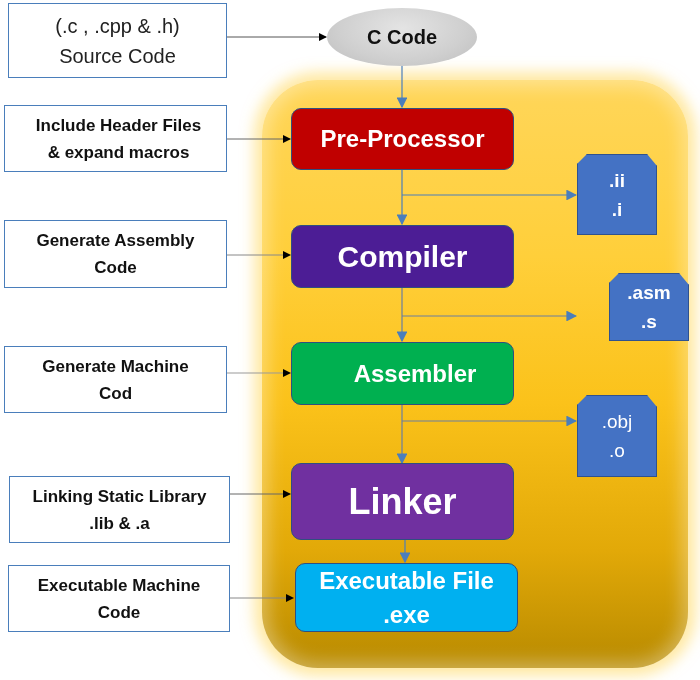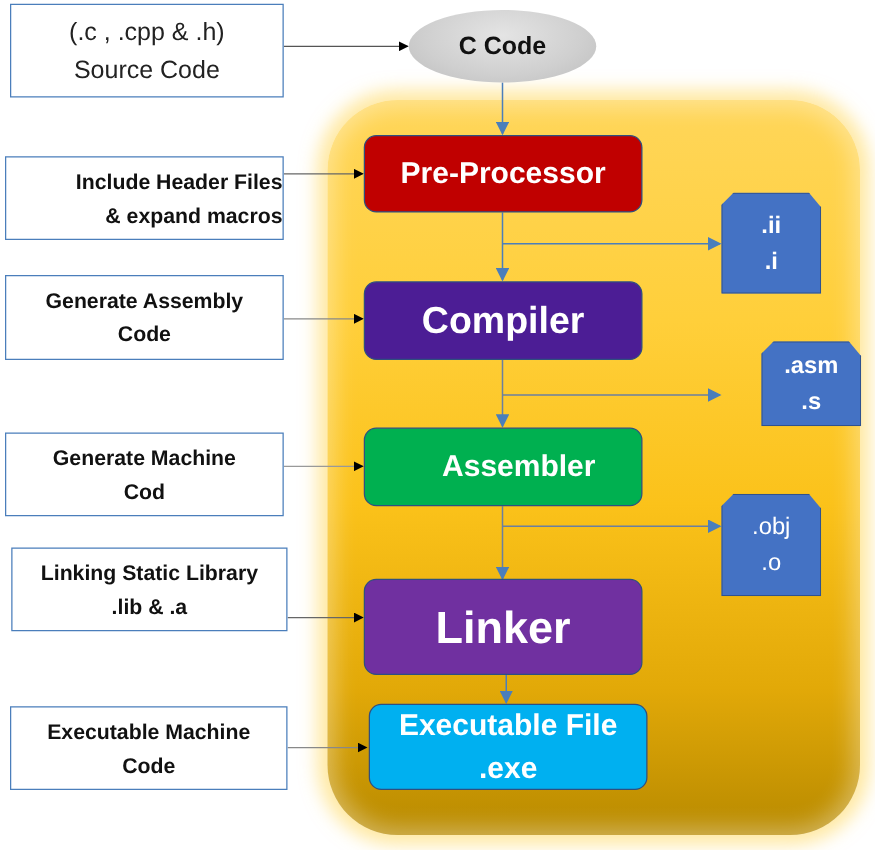--- a/index.html
+++ b/index.html
@@ -11,21 +11,21 @@
     box-shadow: 0 0 14px 8px rgba(255,215,90,0.55);
     filter: blur(0.3px);
   }
   .panel-fade { position:absolute; left:262px; top:80px; width:426px; height:588px; border-radius:56px; box-shadow: inset 0 0 18px 6px rgba(255,255,255,0.35); pointer-events:none; }
   .lbox {
     position:absolute; background:#fff; border:1.5px solid #4a7ebb; box-sizing:border-box;
     display:flex; flex-direction:column; align-items:center; justify-content:center;
     color:#111; font-weight:bold; font-size:17px; line-height:27px; text-align:center;
   }
   .lbox.src { font-weight:normal; font-size:20px; line-height:30px; color:#222; }
-  .lbox.left-align { align-items:flex-end; padding-left:6px;margin-top:20px; }
+  .lbox.left-align { align-items:center; padding-left:6px; }
   .stage {
     position:absolute; border-radius:10px; box-sizing:border-box; border:1.5px solid #2f4f80;
     display:flex; flex-direction:column; align-items:center; justify-content:center;
     color:#fff; font-weight:bold; text-align:center;
   }
   .file {
     position:absolute; width:80px; box-sizing:border-box;
     background:#4472c4; border:1px solid #2f528f;
     clip-path: polygon(10px 0, 70px 0, 80px 12px, 80px 100%, 0 100%, 0 10px);
     display:flex; flex-direction:column; align-items:center; justify-content:center;
@@ -87,21 +87,21 @@
   <span>&amp; expand macros</span>
 </div>
 <div class="lbox" style="left:4px;top:220px;width:223px;height:68px;">
   <span>Generate Assembly</span>
   <span>Code</span>
 </div>
 <div class="lbox" style="left:4px;top:346px;width:223px;height:67px;">
   <span>Generate Machine</span>
   <span>Cod</span>
 </div>
-<div class="lbox" style="left:9px;top:438px;width:221px;height:67px;">
+<div class="lbox" style="left:9px;top:476px;width:221px;height:67px;">
   <span>Linking Static Library</span>
   <span>.lib &amp; .a</span>
 </div>
 <div class="lbox" style="left:8px;top:565px;width:222px;height:67px;">
   <span>Executable Machine</span>
   <span>Code</span>
 </div>
 
 <div class="stage" style="left:291px;top:108px;width:223px;height:62px;background:#c00000;font-size:24px;">
   <span>Pre-Processor</span>

